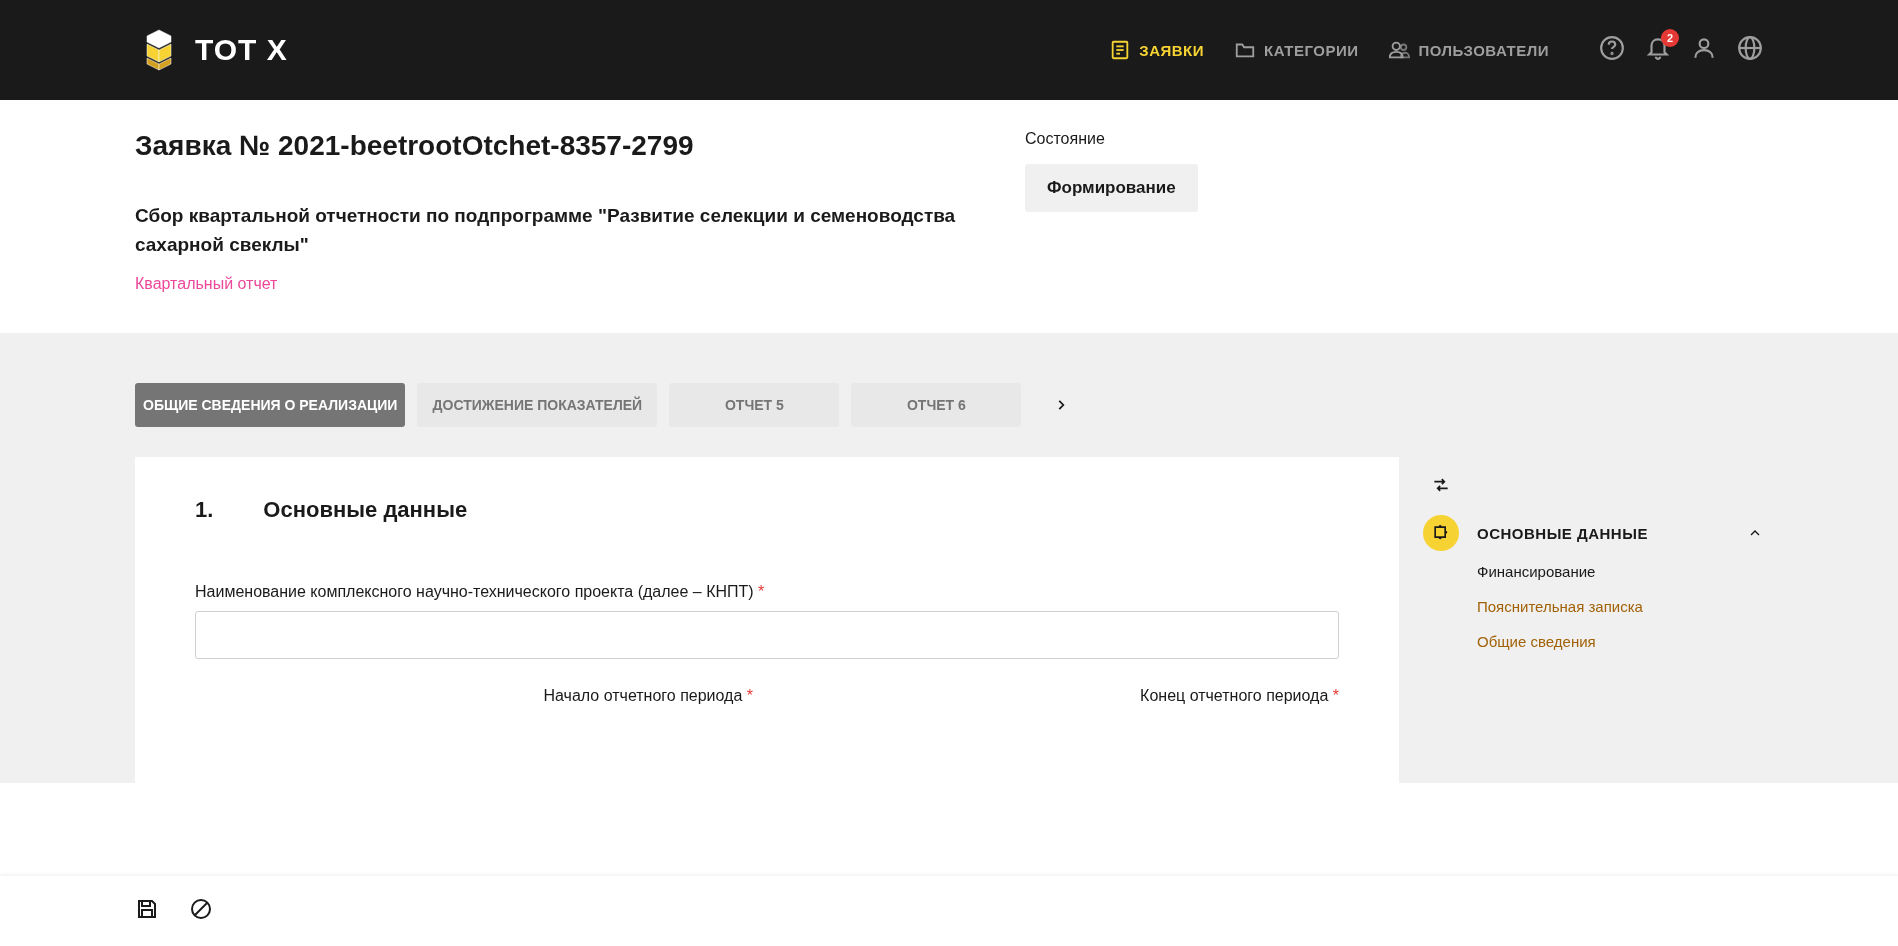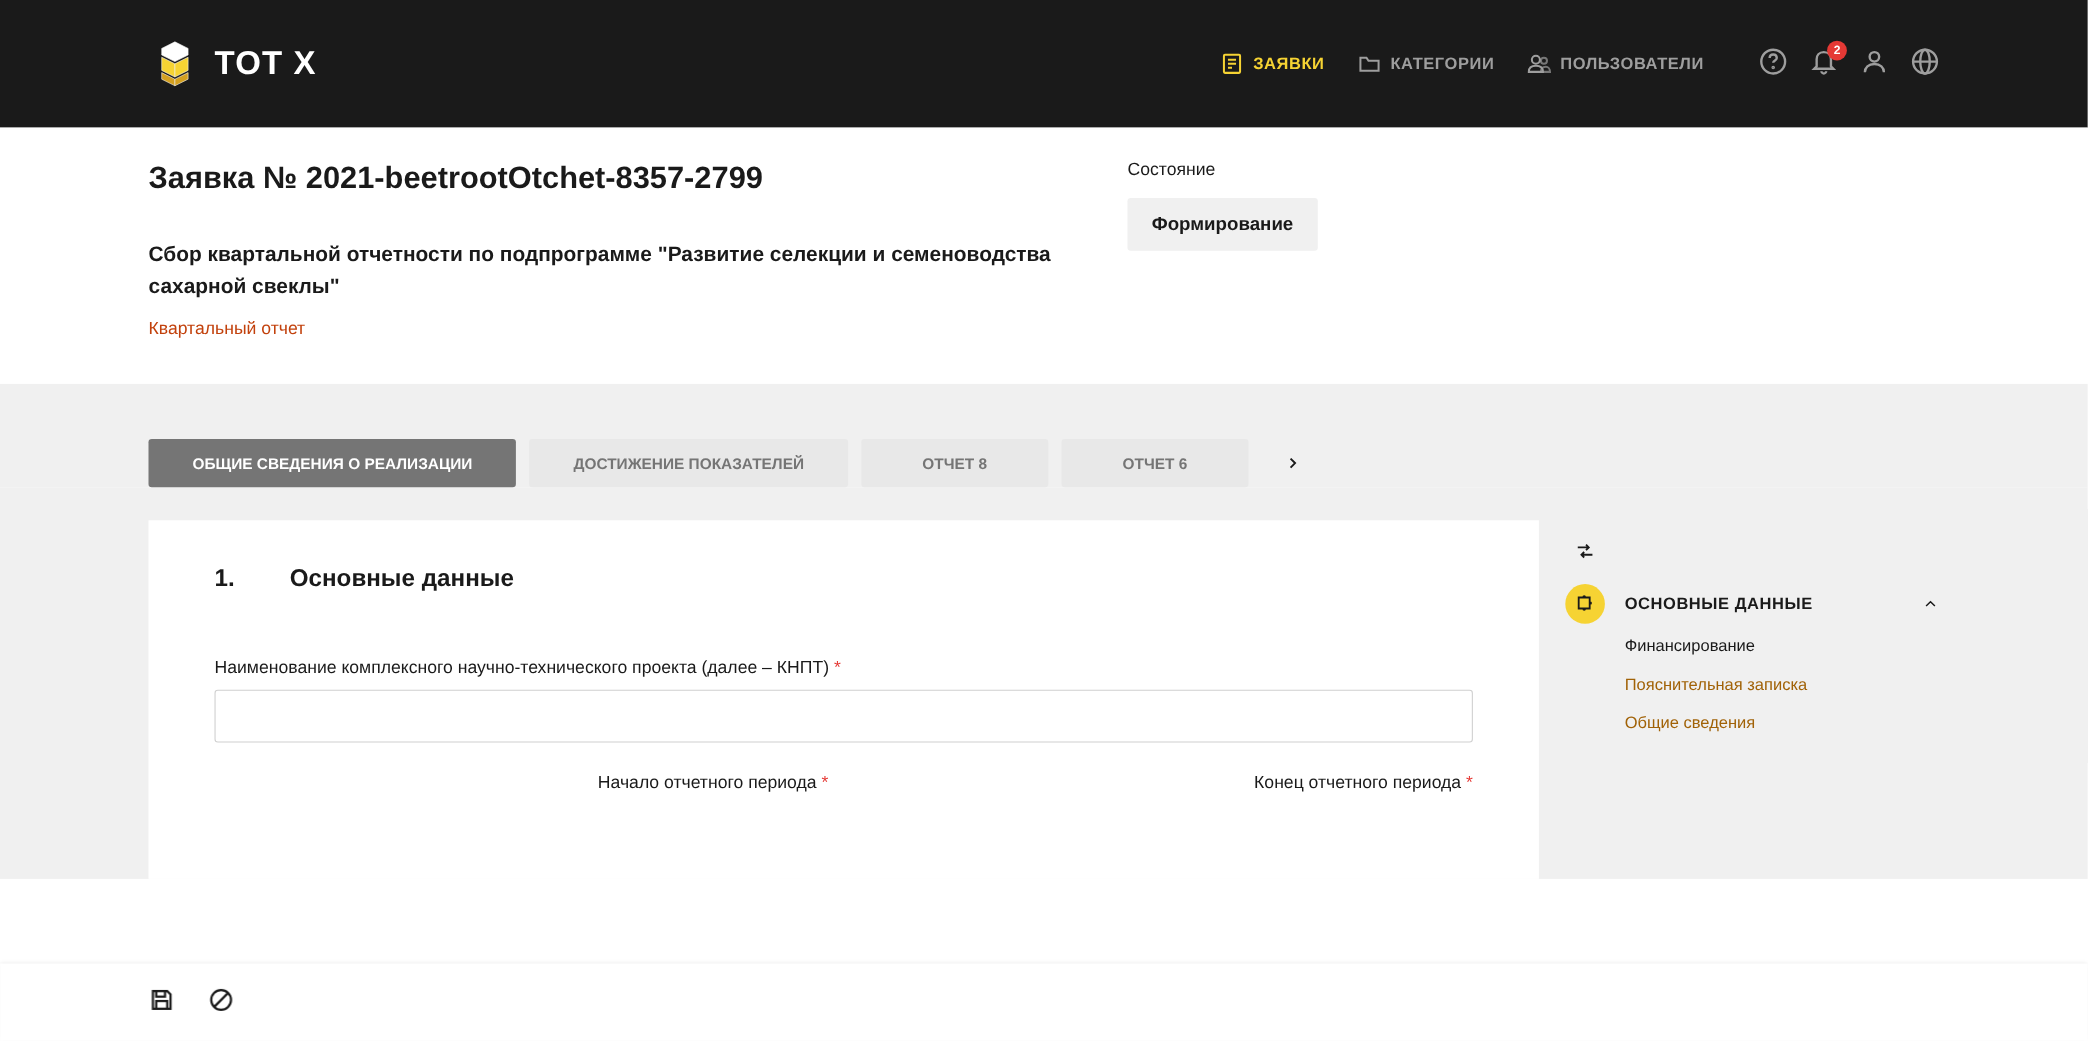--- a/index.html
+++ b/index.html
@@ -1,46 +1,46 @@
 <!DOCTYPE html>
 <html><head>
   <meta charset="utf-8">
   <style>
     * { box-sizing: border-box; margin: 0; padding: 0; }
     body { font-family: -apple-system, BlinkMacSystemFont, 'Segoe UI', Arial, sans-serif; background: #fff; color: #1a1a1a; }
     
     
-    .header { background: #1a1a1a; height: 116px; display: flex; align-items: center; padding: 0 135px; }
+    .header { background: #1a1a1a; height: 100px; display: flex; align-items: center; padding: 0 135px; }
     .logo { display: flex; align-items: center; gap: 12px; }
     .logo-icon { width: 48px; height: 48px; }
     .logo-text { color: #fff; font-weight: 700; font-size: 30px; letter-spacing: 1px; }
     .nav { margin-left: auto; display: flex; align-items: center; gap: 30px; }
     .nav-item { display: flex; align-items: center; gap: 8px; color: #9e9e9e; font-weight: 700; font-size: 15px; text-transform: uppercase; cursor: pointer; letter-spacing: 0.5px; }
     .nav-item.active { color: #f6d333; }
     .nav-item.active .nav-icon { stroke: #f6d333; }
     .nav-icon { width: 22px; height: 22px; stroke: #9e9e9e; fill: none; stroke-width: 2; }
     .icon-btns { display: flex; align-items: center; gap: 20px; margin-left: 20px; }
     .icon-btn { position: relative; cursor: pointer; color: #9e9e9e; }
     .icon-btn svg { width: 26px; height: 26px; stroke: #9e9e9e; fill: none; stroke-width: 2; }
     .badge { position: absolute; top: -6px; right: -8px; background: #e53935; color: #fff; border-radius: 10px; min-width: 18px; height: 18px; font-size: 11px; font-weight: 700; display: flex; align-items: center; justify-content: center; padding: 0 4px; }
     
     
     .title-section { padding: 30px 135px 40px; background: #fff; display: flex; gap: 40px; }
     .title-left { flex: 1; max-width: 850px; }
     .title-right { width: 280px; }
     .page-title { font-size: 28px; font-weight: 700; margin-bottom: 18px; }
     .page-subtitle { font-size: 19px; font-weight: 700; line-height: 1.5; margin-bottom: 16px; margin-top: 40px; }
-    .page-meta { color: #c2410c; font-size: 16px; }
+    .page-meta { color: #ec4899; font-size: 16px; }
     .status-label { font-size: 16px; color: #1a1a1a; margin-bottom: 16px; }
     .status-chip { display: inline-block; background: #f0f0f0; padding: 14px 22px; font-size: 17px; font-weight: 700; border-radius: 3px; }
     
     
     .tabs-wrap { background: #f0f0f0; padding: 50px 135px 0; }
     .tabs { display: flex; gap: 12px; align-items: center; }
-    .tab { padding: 14px 40px; font-size: 14px; font-weight: 700; border-radius: 3px; cursor: pointer; text-align: center; min-width: 170px; background: #e8e8e8; color: #757575; }
+    .tab { padding: 14px 8px; font-size: 14px; font-weight: 700; border-radius: 3px; cursor: pointer; text-align: center; min-width: 170px; background: #e8e8e8; color: #757575; }
     .tab.wide { min-width: 270px; }
     .tab.medium { min-width: 240px; }
     .tab.active { background: #757575; color: #fff; }
     .tab-next { width: 40px; height: 40px; display: flex; align-items: center; justify-content: center; cursor: pointer; margin-left: 8px; }
     .tab-next svg { width: 14px; height: 14px; stroke: #1a1a1a; stroke-width: 3; fill: none; }
     
     
     .content-wrap { background: #f0f0f0; padding: 30px 135px 0; display: flex; gap: 24px; }
     .content-main { flex: 1; background: #fff; padding: 40px 60px; min-height: 260px; }
     .section-header { display: flex; gap: 50px; align-items: baseline; margin-bottom: 60px; }
@@ -154,21 +154,21 @@
   <div class="title-right">
     <div class="status-label">Состояние</div>
     <div class="status-chip">Формирование</div>
   </div>
 </div>
 
 <div class="tabs-wrap">
   <div class="tabs">
     <div class="tab wide active">ОБЩИЕ СВЕДЕНИЯ О РЕАЛИЗАЦИИ</div>
     <div class="tab medium">ДОСТИЖЕНИЕ ПОКАЗАТЕЛЕЙ</div>
-    <div class="tab">ОТЧЕТ 8</div>
+    <div class="tab">ОТЧЕТ 5</div>
     <div class="tab">ОТЧЕТ 6</div>
     <div class="tab-next">
       <svg viewBox="0 0 24 24">
           <polyline points="9 5 16 12 9 19"></polyline>
         </svg>
     </div>
   </div>
 </div>
 
 <div class="content-wrap">

